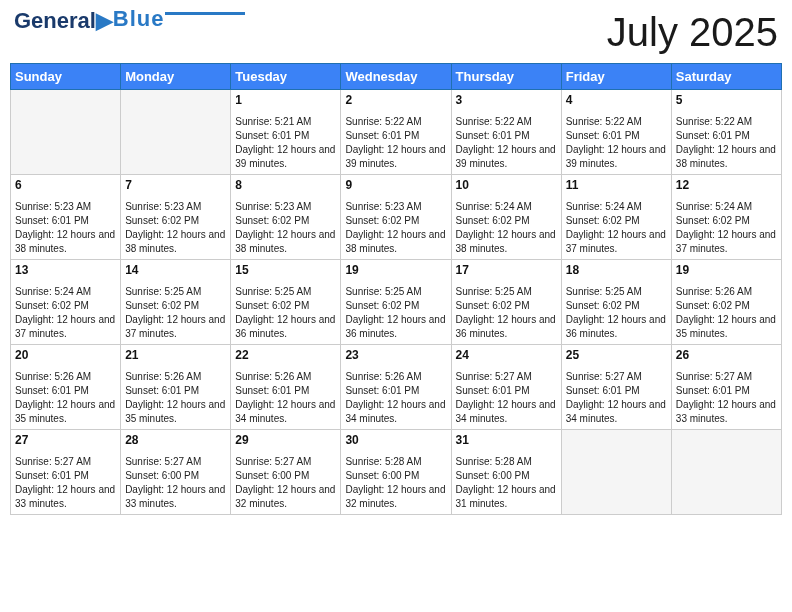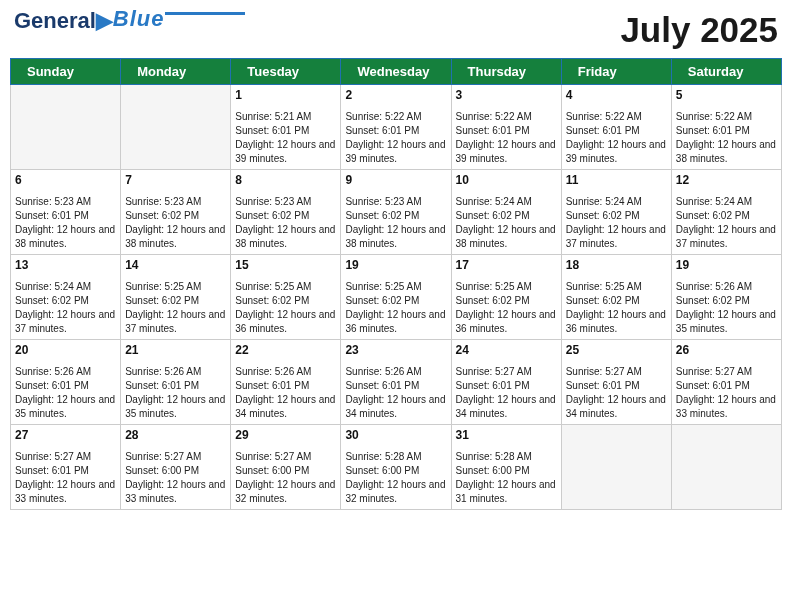--- a/index.html
+++ b/index.html
@@ -34,39 +34,39 @@
     .logo-underline {
       height: 3px;
       background: #2979c5;
       width: 80px;
       margin-top: 2px;
     }
     .title-block {
       text-align: right;
     }
     .title-block .month-year {
-      font-size: 35px;
-      font-weight: bold;
+      font-size: 40px;
+      font-weight: normal;
       color: #1a1a1a;
     }
     .title-block .location {
       font-size: 16px;
       color: #333;
     }
     .calendar {
       width: 100%;
       border-collapse: collapse;
       border: 1px solid #bbb;
     }
     .calendar th {
-      background: #15803d;
+      background: #3b82f6;
       color: #fff;
       font-size: 13px;
       font-weight: bold;
-      padding: 5px 16px;
+      padding: 5px 4px;
       text-align: left;
       border: 1px solid #2070b0;
     }
     .calendar td {
       vertical-align: top;
       border: 1px solid #ccc;
       padding: 3px 4px;
       width: calc(100% / 7);
       min-height: 80px;
       font-size: 10.5px;
@@ -93,21 +93,21 @@
 <body>
 
 <div class="header">
   <div class="logo">
     <div style="display:flex; align-items:flex-start;">
       <span class="logo-text">
         <span style="color:#1a3a6b;">General</span><span class="blue">▶</span>
       </span>
     </div>
     <div style="display:flex; align-items:center; margin-top:-4px;">
-      <span style="font-size:22px; font-weight:bold; color:#2979c5; letter-spacing:1px;font-style:italic;">Blue</span>
+      <span style="font-size:22px; font-weight:bold; color:#2979c5; letter-spacing:1px;">Blue</span>
     </div>
     <div class="logo-underline"></div>
   </div>
   <div class="title-block">
     <div class="month-year">July 2025</div>
   </div>
 </div>
 
 <table class="calendar">
   <thead>

